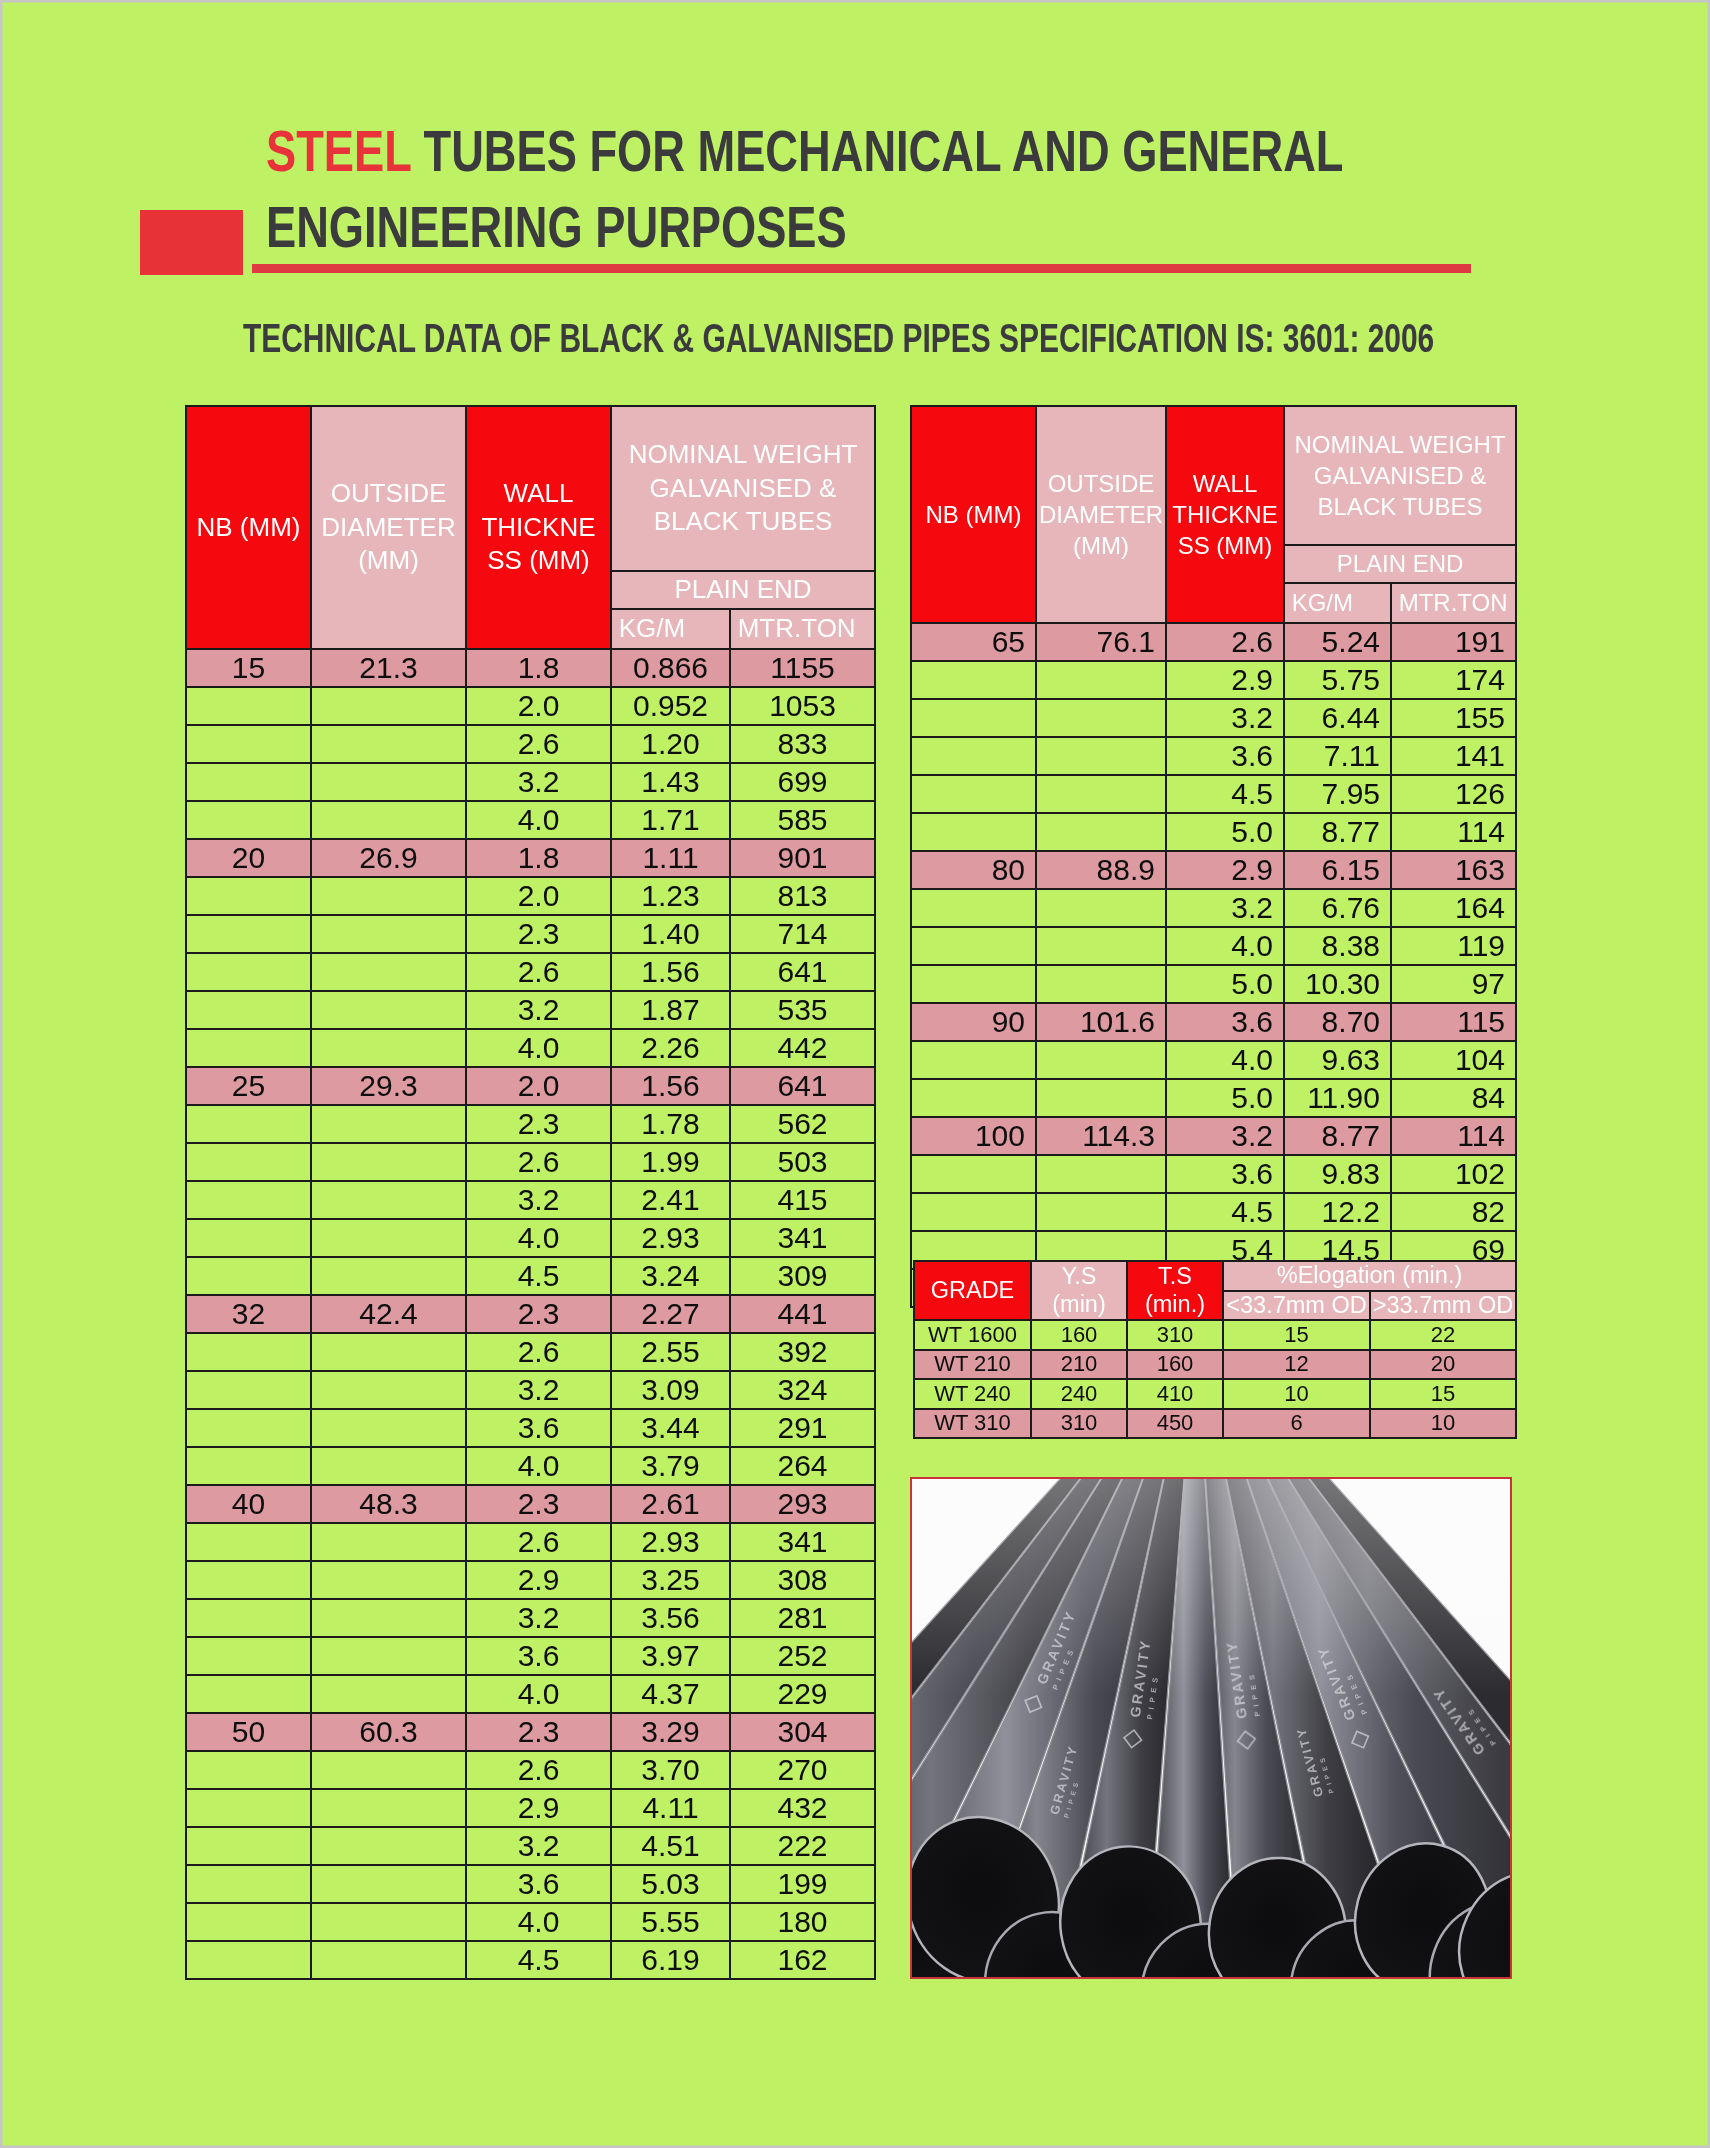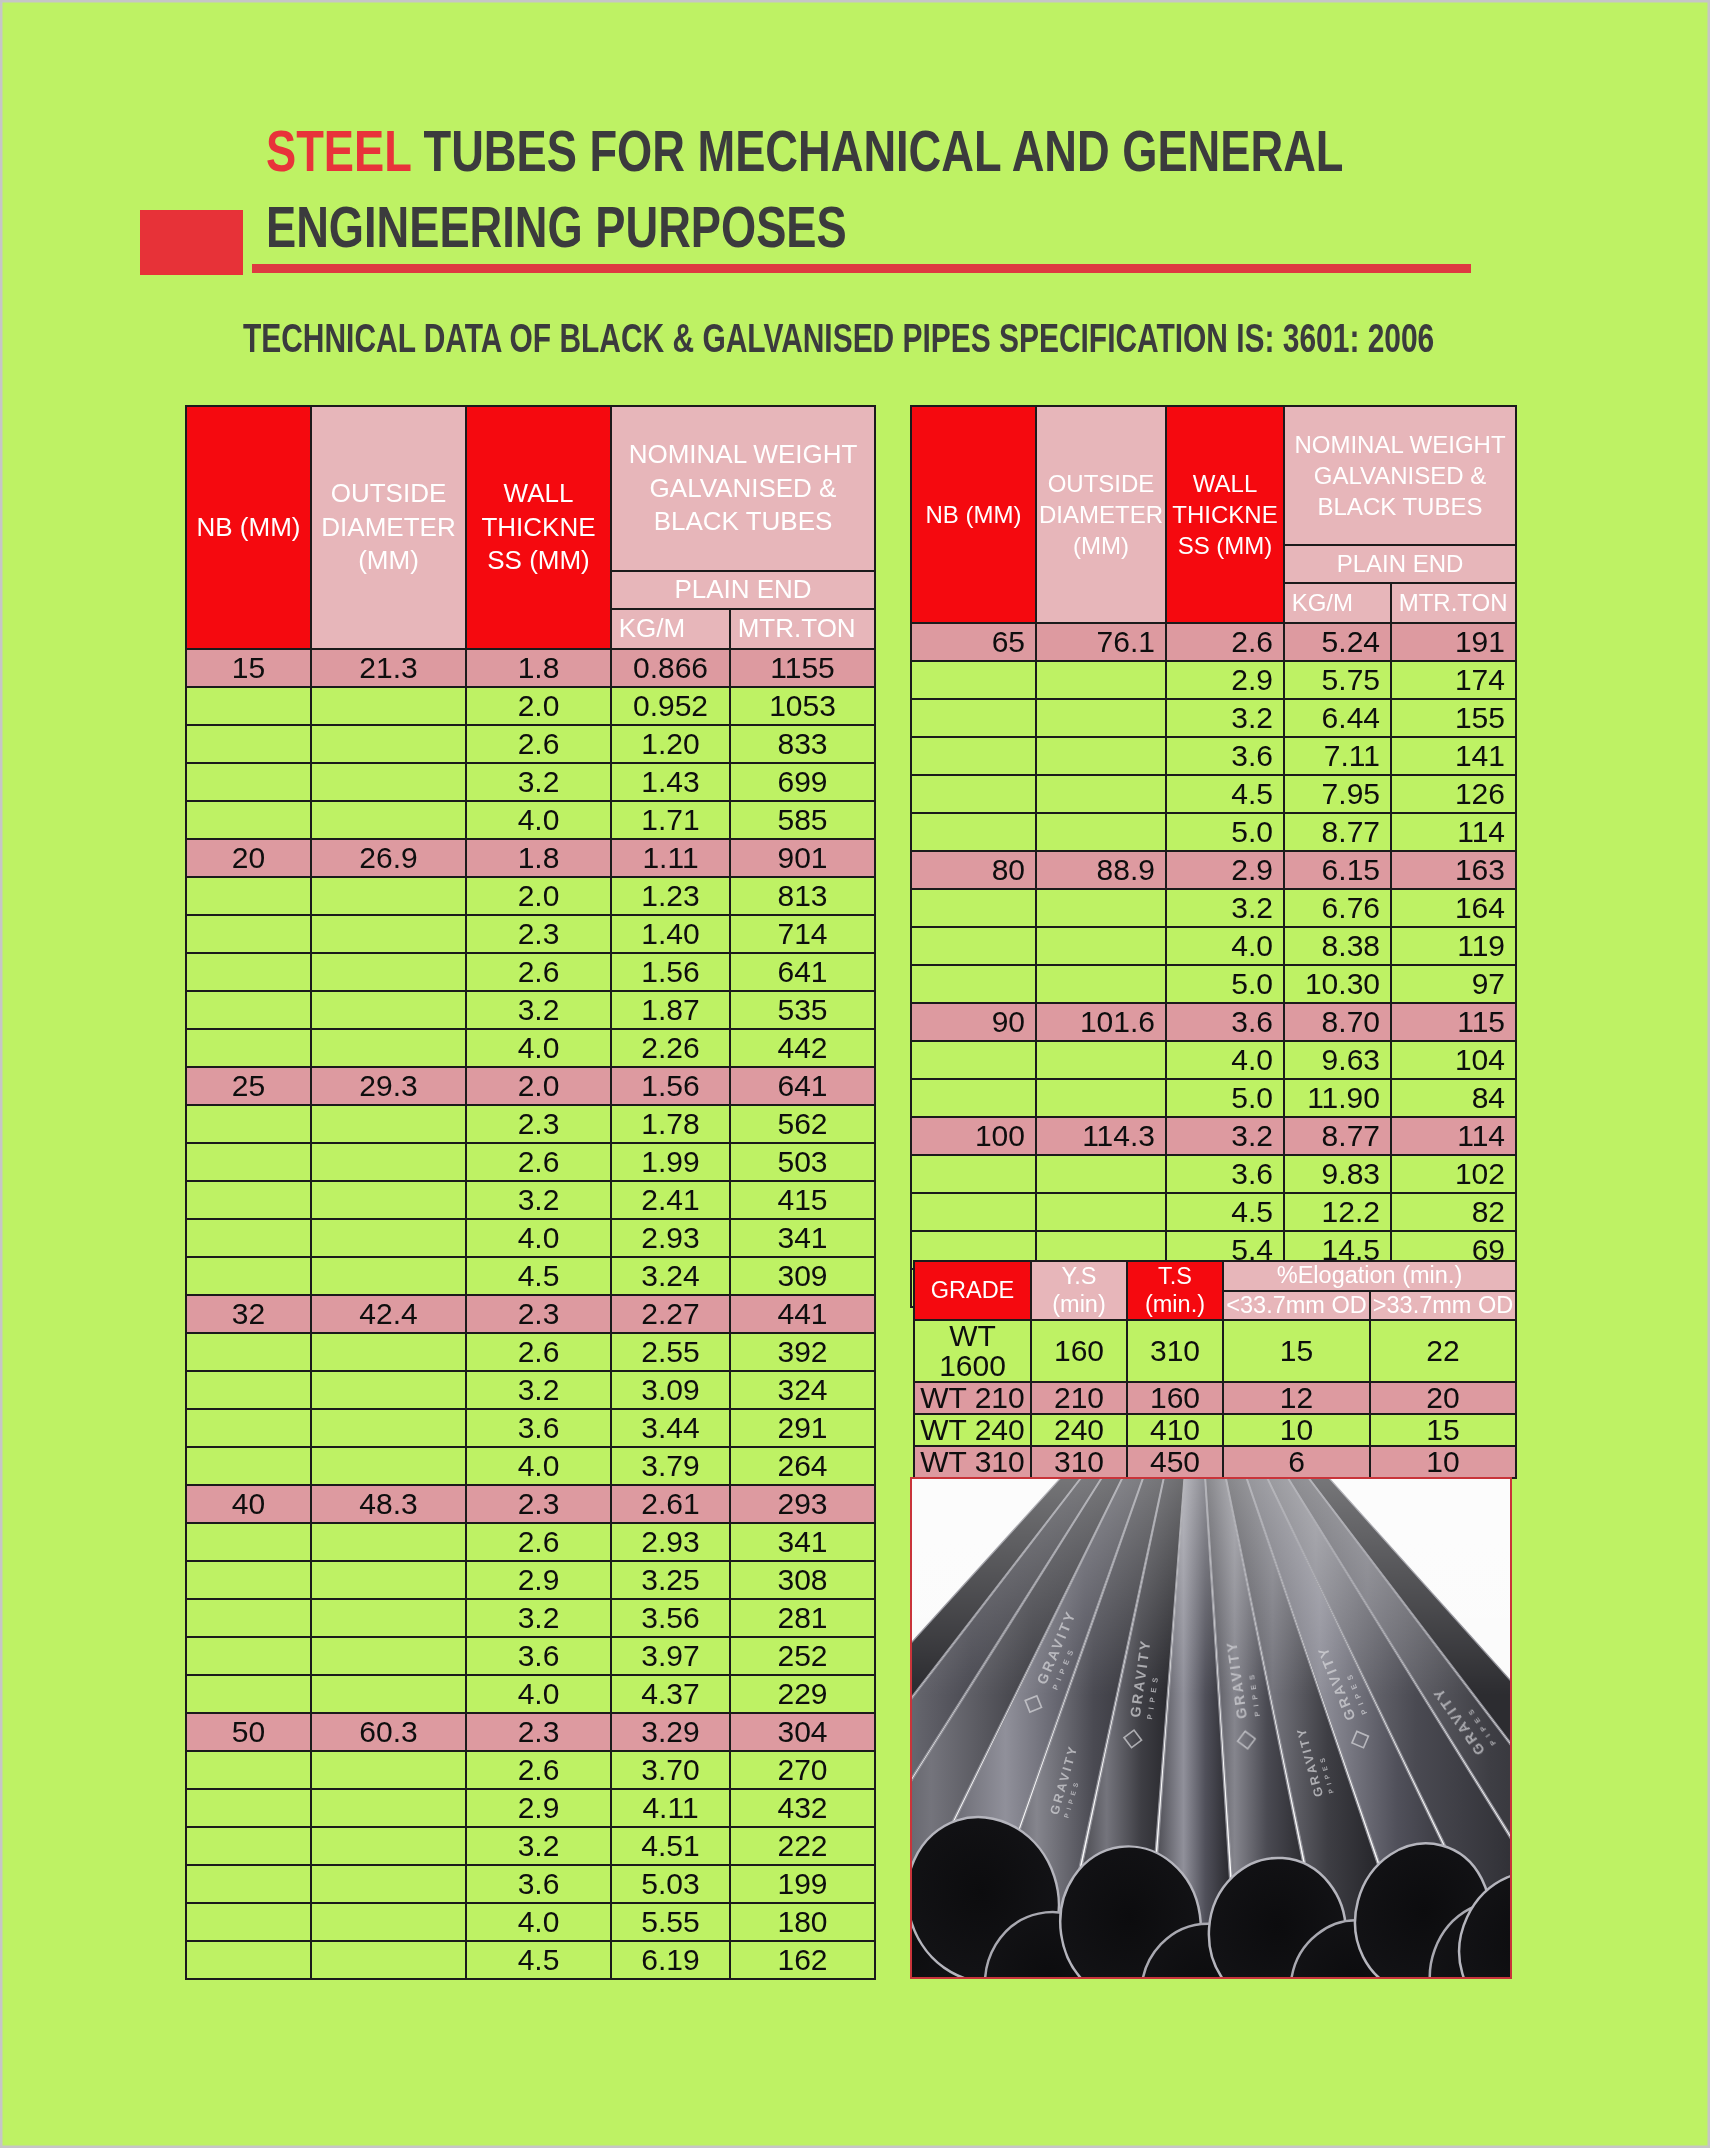--- a/index.html
+++ b/index.html
@@ -41,21 +41,21 @@
   .spec-right thead tr.r3{height:40px;}
   .spec-right tbody tr{height:38px;}
   .spec-right td{font-size:30px;text-align:right;padding-right:10px;}
   .unit{text-align:left;padding-left:6.7px;}
   
   .grade{left:913px;top:1260px;width:602px;}
   .grade th{font-size:23.5px;line-height:1.15;}
   .grade thead tr.g1{height:30px;margin-left:24px;}
   .grade thead tr.g2{height:28.5px;}
   .grade tbody tr{height:29.5px;}
-  .grade td{font-size:30px;}
+  .grade td{font-size:22px;}
   
   .pipes-fig{position:absolute;left:910px;top:1477px;width:602px;height:502px;
     border:2.5px solid #c9343a;box-sizing:border-box;background:#fbfbfb;}
   .pipes-fig svg{display:block;width:100%;height:100%;}
 </style>
 </head>
 <body>
 
 <div class="page">
 

